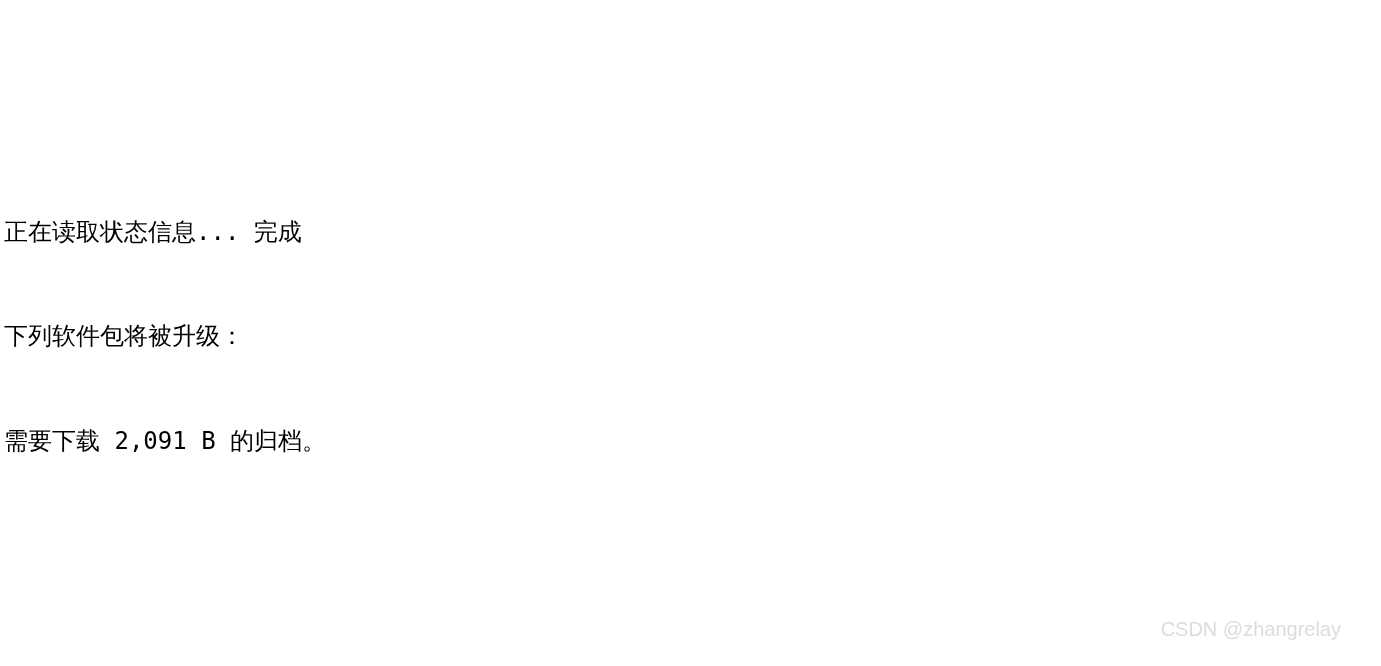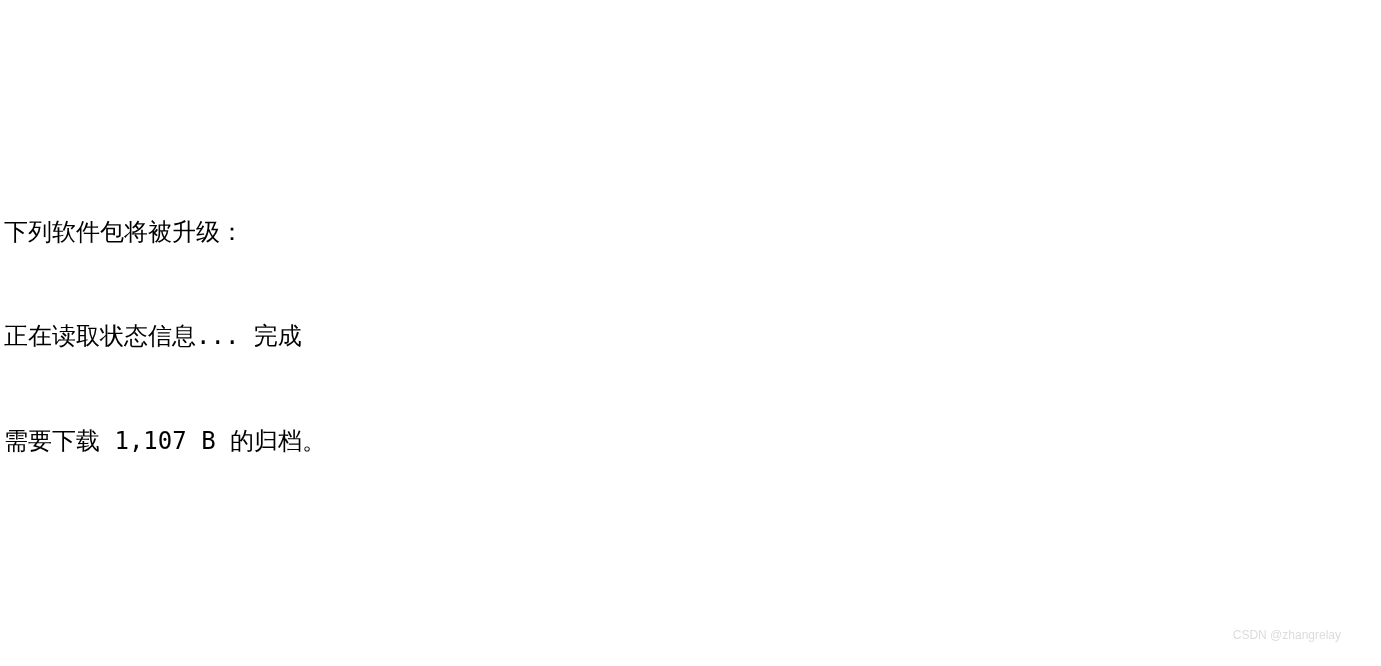--- a/index.html
+++ b/index.html
@@ -21,34 +21,34 @@
       width: 100%;
     }
     .line {
       display: block;
     }
     .watermark {
       position: fixed;
       bottom: 22px;
       right: 40px;
       color: #dcdcdc;
-      font-size: 12px;
+      font-size: 20px;
       font-family: Arial, sans-serif;
       pointer-events: none;
     }
   </style>
 </head>
 <body>
 
 
 
 <div class="terminal">
+  <span class="line">正在读取状态信息... 完成</span>
   <span class="line">下列软件包将被升级：</span>
-  <span class="line">正在读取状态信息... 完成</span>
-  <span class="line">需要下载 1,107 B 的归档。</span>
+  <span class="line">需要下载 2,091 B 的归档。</span>
   
   
   
   
   
   
   
   
 </div>
 

